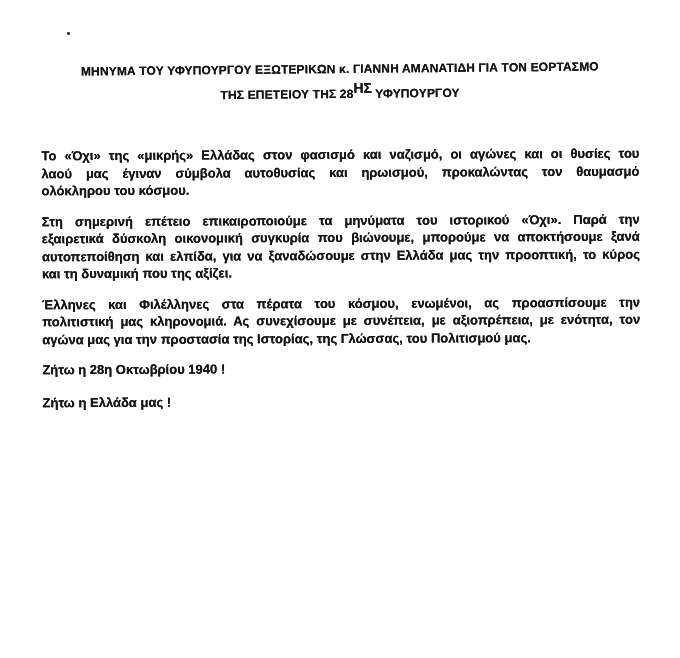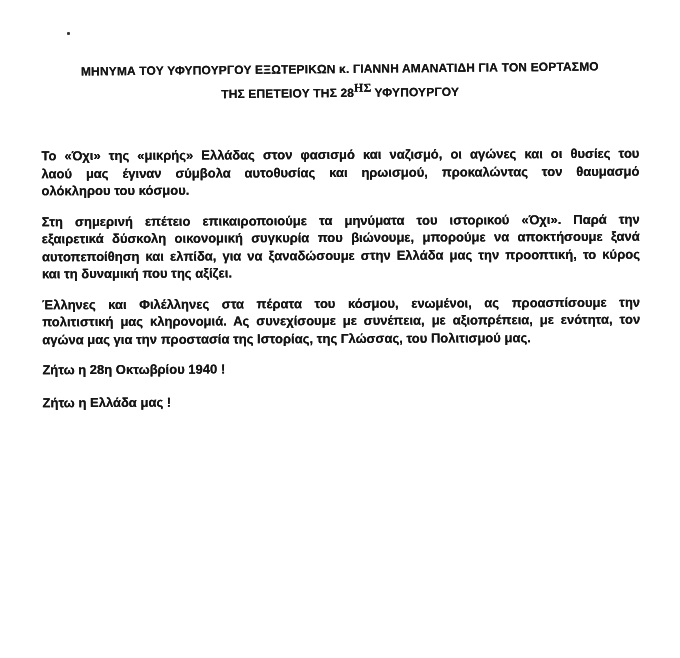--- a/index.html
+++ b/index.html
@@ -30,24 +30,23 @@
     right: 36px;
     text-align: center;
     font-weight: bold;
     font-size: 12px;
     line-height: 19px;
     letter-spacing: 0.15px;
     transform: rotate(-0.55deg);
     text-shadow: 0 0 0.6px #161616;
   }
   .doc-title sup {
-    font-size: 12px;
+    font-size: 14px;
     vertical-align: 5px;
     letter-spacing: 0;
-    font-family: Liberation Serif, serif;
   }
   .doc-body {
     position: absolute;
     top: 146px;
     left: 42px;
     width: 598px;
     font-weight: bold;
     font-size: 13px;
     line-height: 17.5px;
     transform: rotate(-0.25deg);

